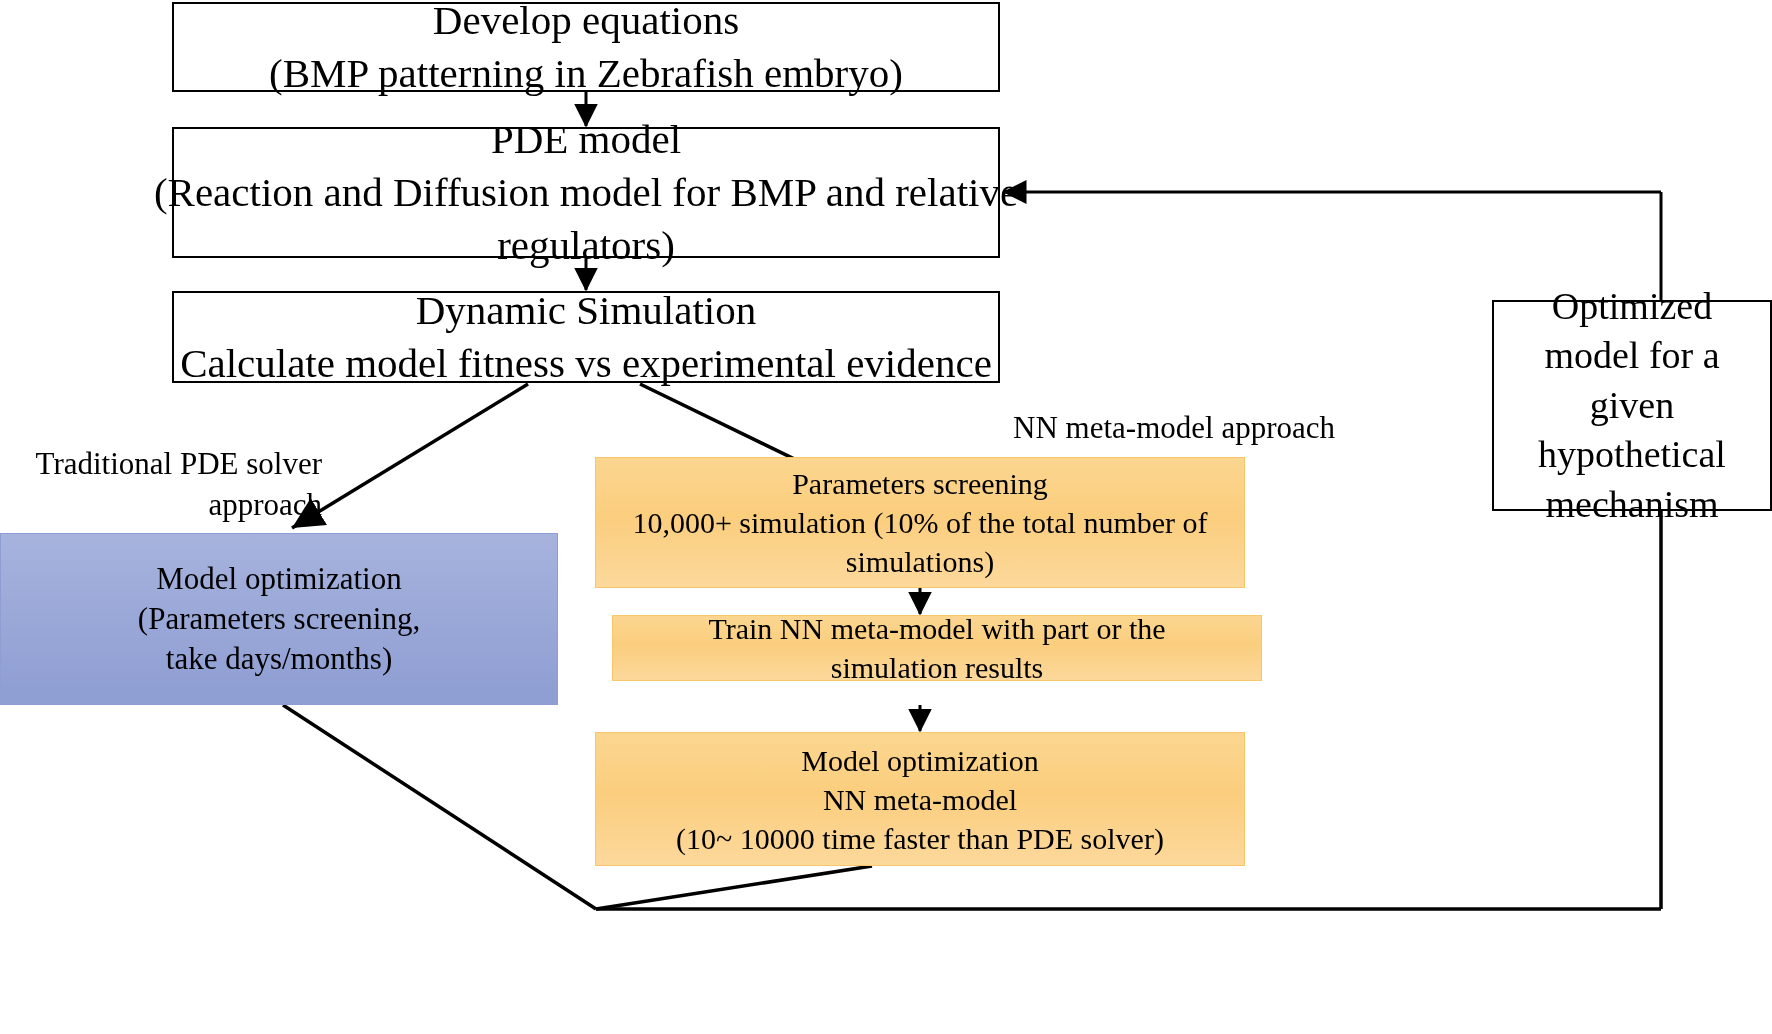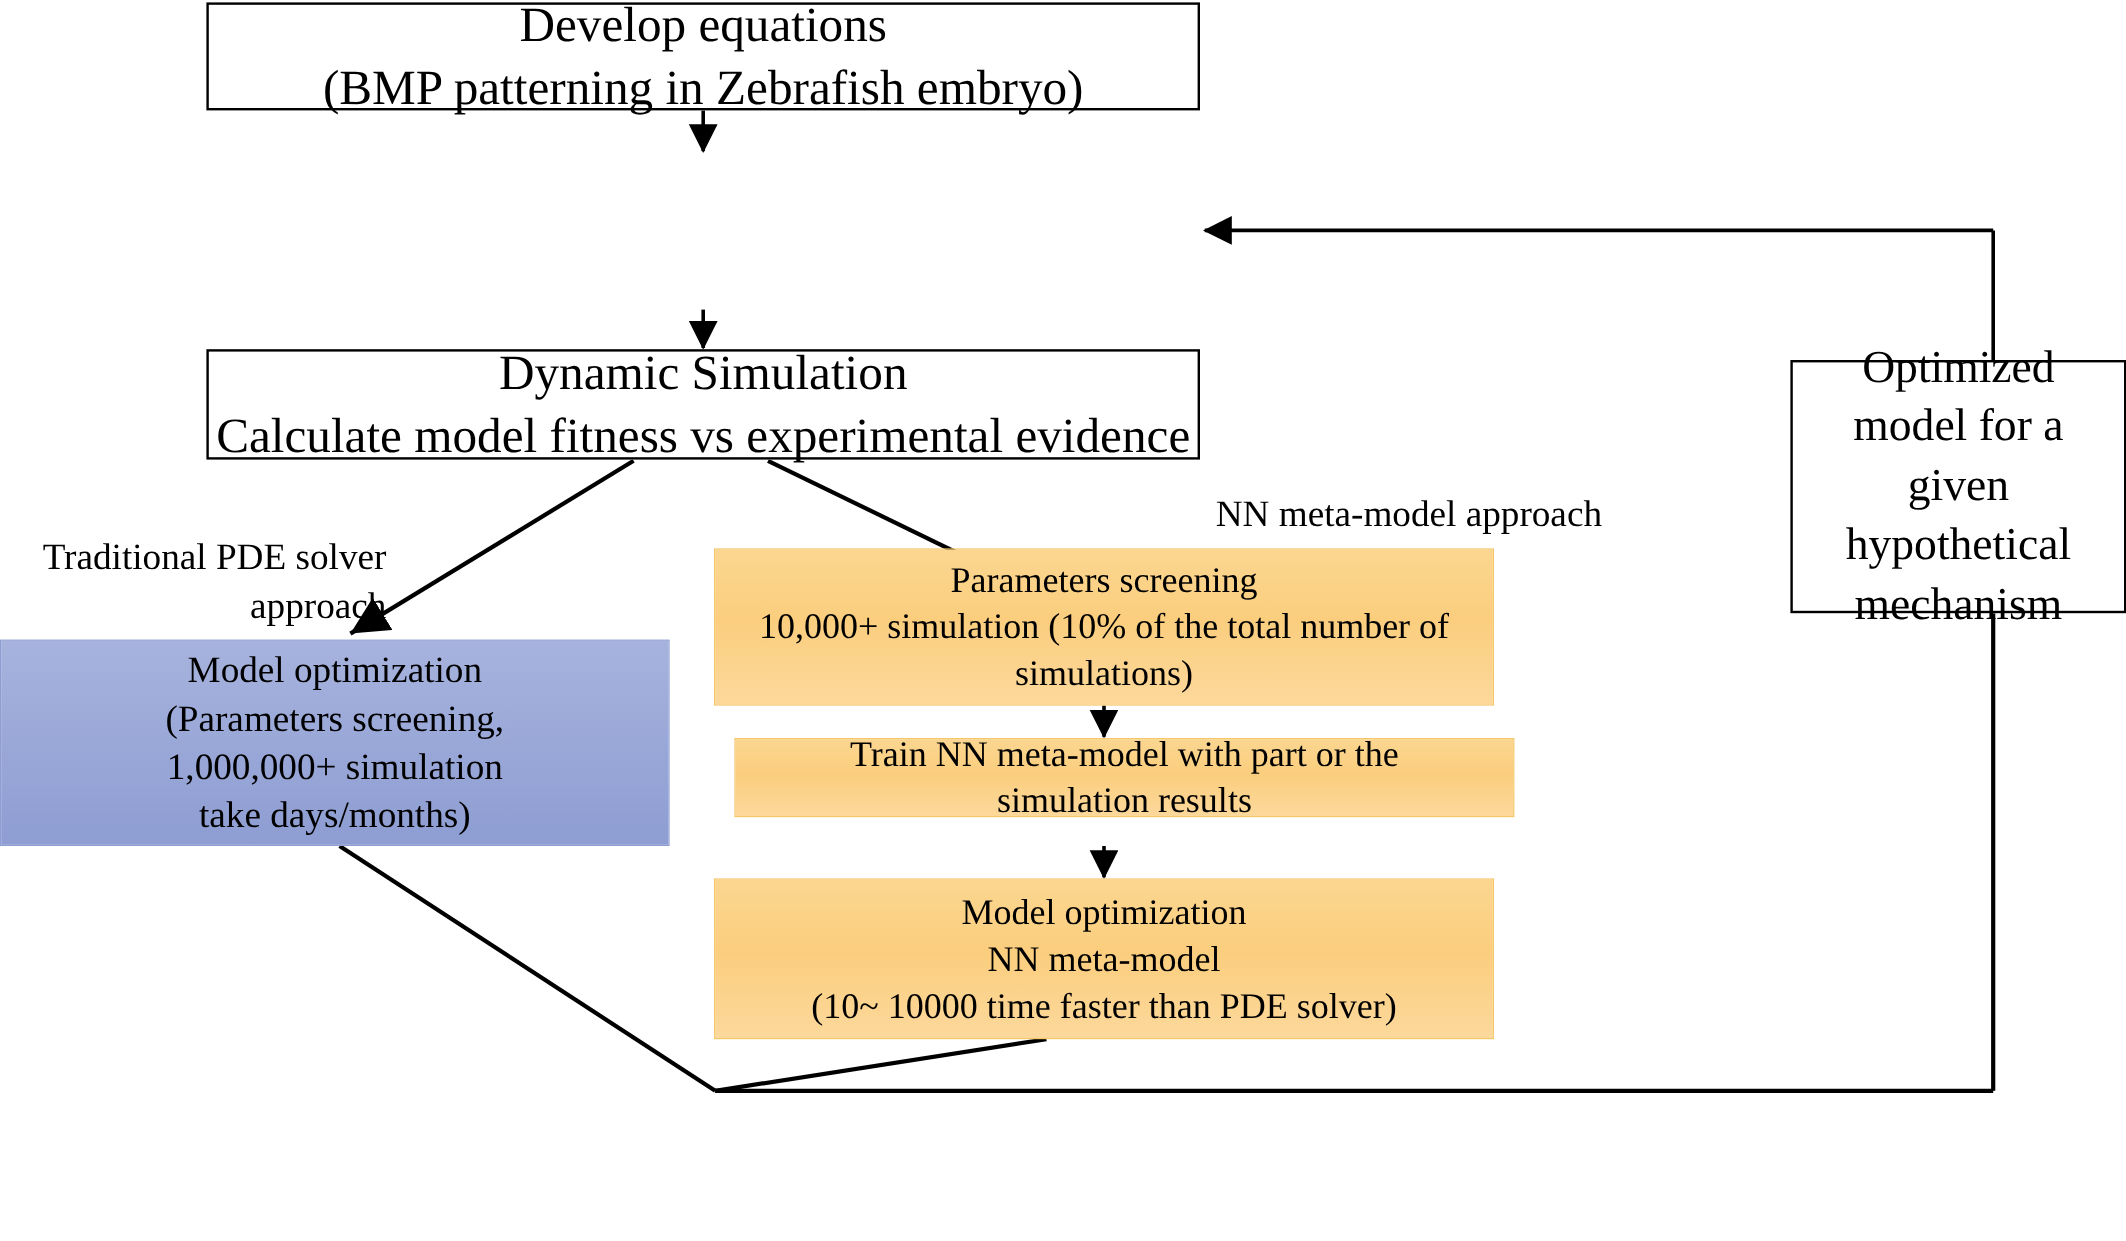--- a/index.html
+++ b/index.html
@@ -55,39 +55,43 @@
 
     <line x1="1661" y1="300" x2="1661" y2="192" stroke="#000" stroke-width="3"></line>
     <line x1="1661" y1="192" x2="1004" y2="192" stroke="#000" stroke-width="3" marker-end="url(#ah)"></line>
   </svg>
 
   <div class="node wbox" style="left:172px;top:2px;width:828px;height:90px;">
     <span class="ln">Develop equations</span>
     <span class="ln">(BMP patterning in Zebrafish embryo)</span>
   </div>
 
+  <div class="node wbox" style="left:172px;top:127px;width:828px;height:131px;">
+    <span class="ln">PDE model</span>
+    <span class="ln">(Reaction and Diffusion model for BMP and relative</span>
+    <span class="ln">regulators)</span>
+  </div>
 
   <div class="node wbox" style="left:172px;top:291px;width:828px;height:92px;">
     <span class="ln">Dynamic Simulation</span>
     <span class="ln">Calculate model fitness vs experimental evidence</span>
   </div>
 
   <div class="caption" style="left:22px;top:444px;width:300px;">
     <span class="ln">Traditional PDE</span>
     <span class="ln">solver approach</span>
   </div>
 
   <div class="caption" style="left:935px;top:408px;width:400px;">
     <span class="ln">NN meta-model approach</span>
   </div>
 
   <div class="node bbox" style="left:0px;top:533px;width:558px;height:172px;">
     <span class="ln">Model optimization</span>
     <span class="ln">(Parameters screening,</span>
-    <span class="ln">1,000,000+ simulation</span>
     <span class="ln">take days/months)</span>
   </div>
 
   <div class="node obox" style="left:595px;top:457px;width:650px;height:131px;">
     <span class="ln">Parameters screening</span>
     <span class="ln">10,000+ simulation (10% of the total number of</span>
     <span class="ln">simulations)</span>
   </div>
 
   <div class="node obox" style="left:612px;top:615px;width:650px;height:66px;">

